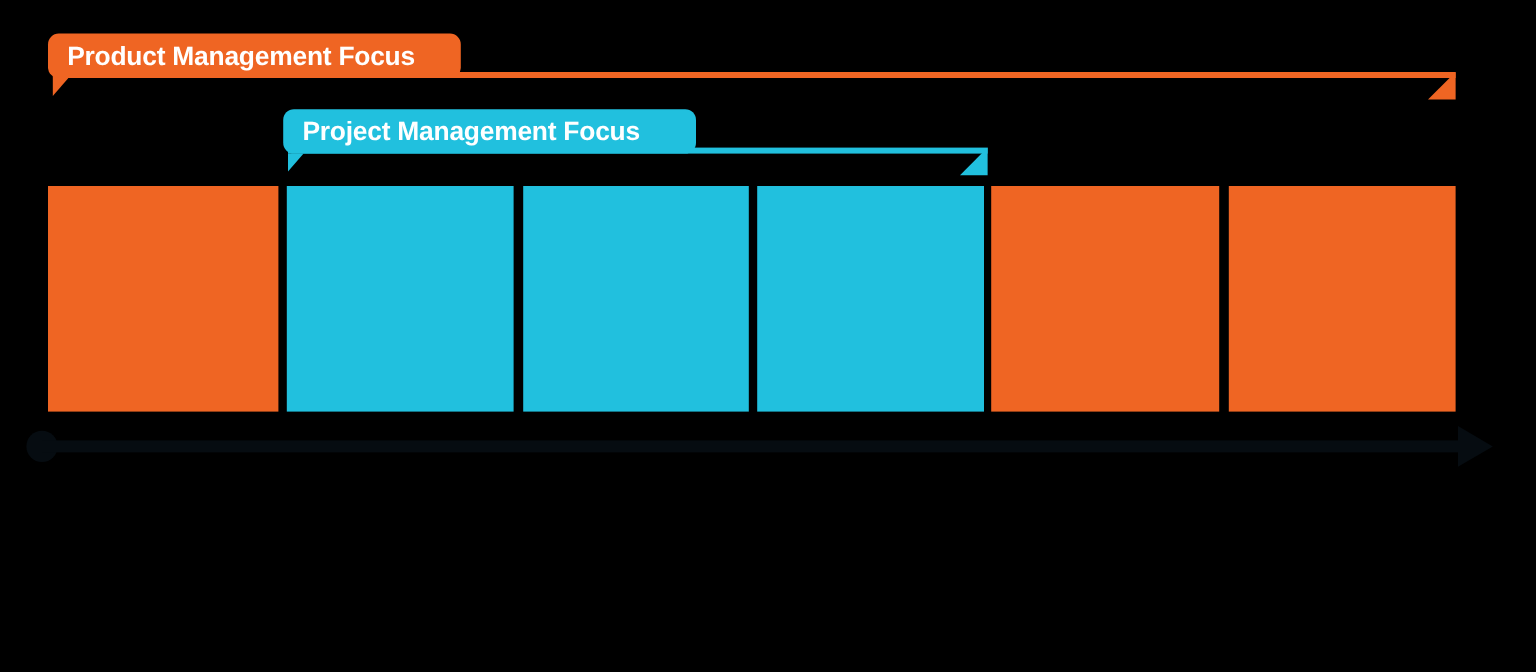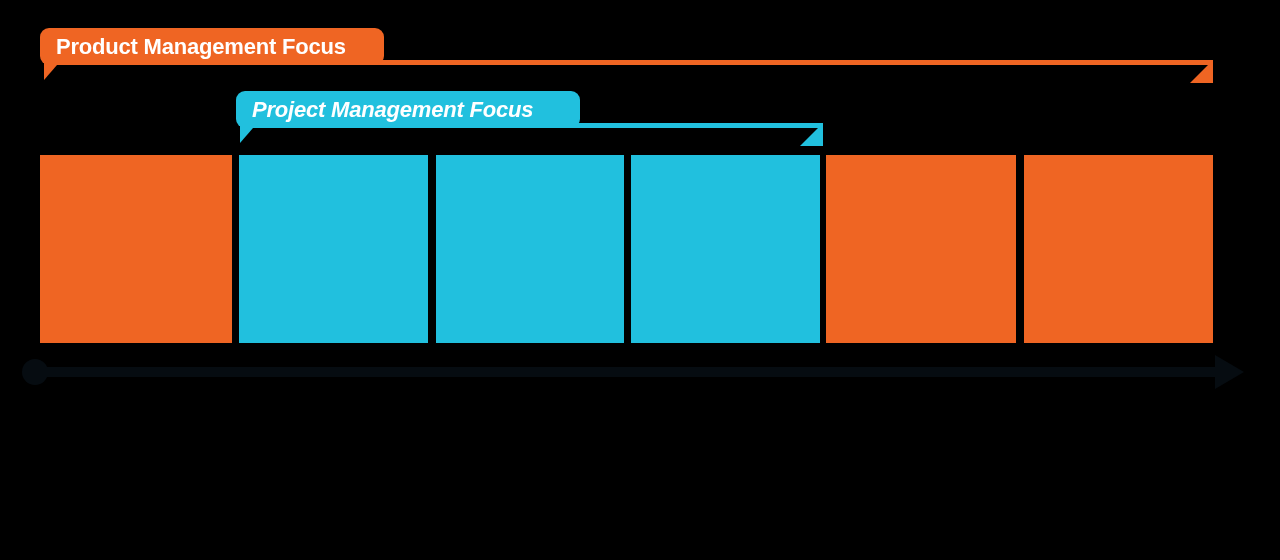--- a/index.html
+++ b/index.html
@@ -57,21 +57,20 @@
     border-width: 15px 13px 0 0;
     border-color: #ef6523 transparent transparent transparent;
   }
 
   #bubble-project {
     left: 236px;
     top: 91px;
     width: 344px;
     height: 37px;
     background: #21c0de;
-    font-style: italic;
   }
   #bubble-project .bubble-text { font-size: 22px; }
   #bubble-project .tail {
     border-width: 15px 13px 0 0;
     border-color: #21c0de transparent transparent transparent;
   }
 
   
   .span-rule {
     position: absolute;

